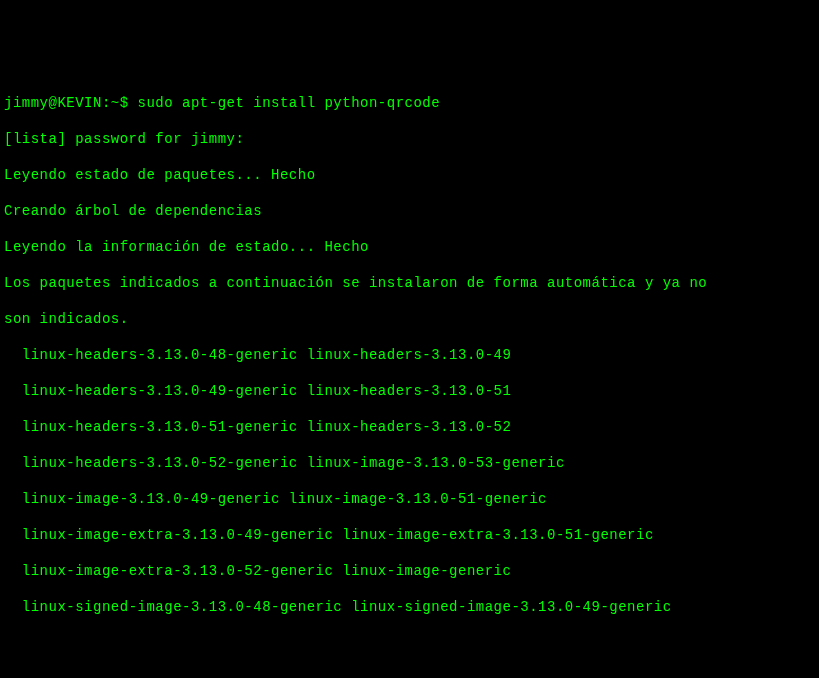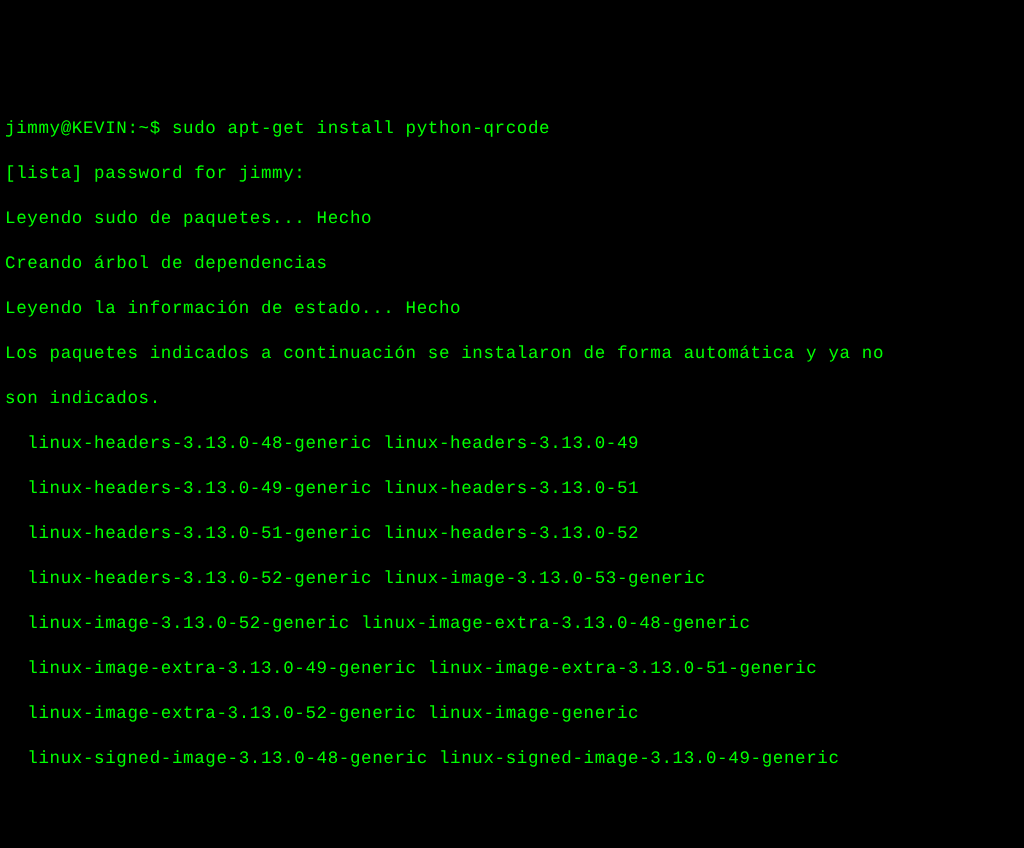--- a/index.html
+++ b/index.html
@@ -27,30 +27,30 @@
     }
   </style>
 </head>
 <body>
 
 
 
 <div class="terminal">
 <span class="line">jimmy@KEVIN:~$ sudo apt-get install python-qrcode</span>
 <span class="line">[lista] password for jimmy:</span>
-<span class="line">Leyendo sudo de paquetes... Hecho</span>
+<span class="line">Leyendo estado de paquetes... Hecho</span>
 <span class="line">Creando árbol de dependencias</span>
 <span class="line">Leyendo la información de estado... Hecho</span>
 <span class="line">Los paquetes indicados a continuación se instalaron de forma automática y ya no</span>
 <span class="line">son indicados.</span>
 <span class="line">  linux-headers-3.13.0-48-generic linux-headers-3.13.0-49</span>
 <span class="line">  linux-headers-3.13.0-49-generic linux-headers-3.13.0-51</span>
 <span class="line">  linux-headers-3.13.0-51-generic linux-headers-3.13.0-52</span>
 <span class="line">  linux-headers-3.13.0-52-generic linux-image-3.13.0-53-generic</span>
-<span class="line">  linux-image-3.13.0-52-generic linux-image-extra-3.13.0-48-generic</span>
+<span class="line">  linux-image-3.13.0-49-generic linux-image-3.13.0-51-generic</span>
 <span class="line">  linux-image-extra-3.13.0-49-generic linux-image-extra-3.13.0-51-generic</span>
 <span class="line">  linux-image-extra-3.13.0-52-generic linux-image-generic</span>
 <span class="line">  linux-signed-image-3.13.0-48-generic linux-signed-image-3.13.0-49-generic</span>
 
 
 
 
 
 
 

